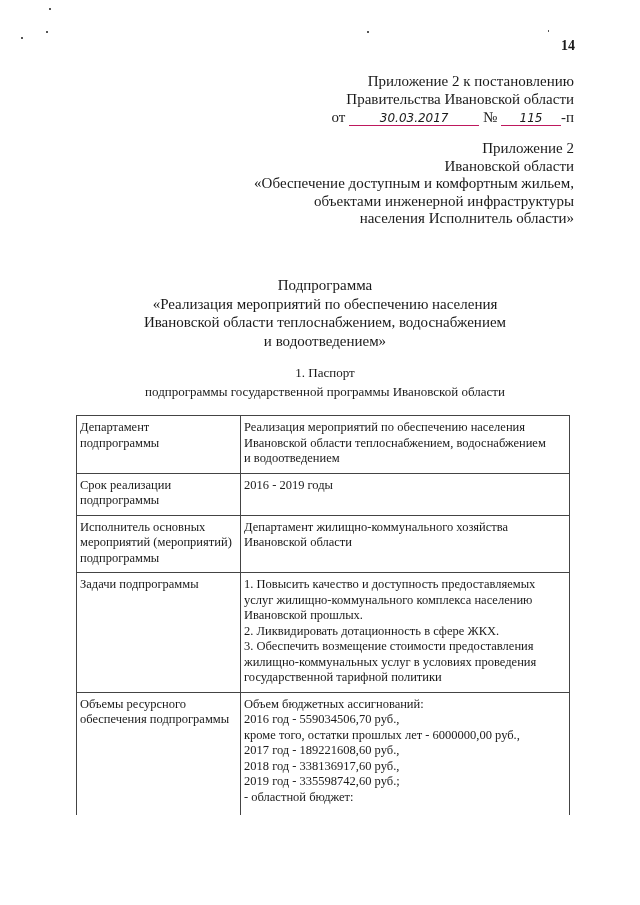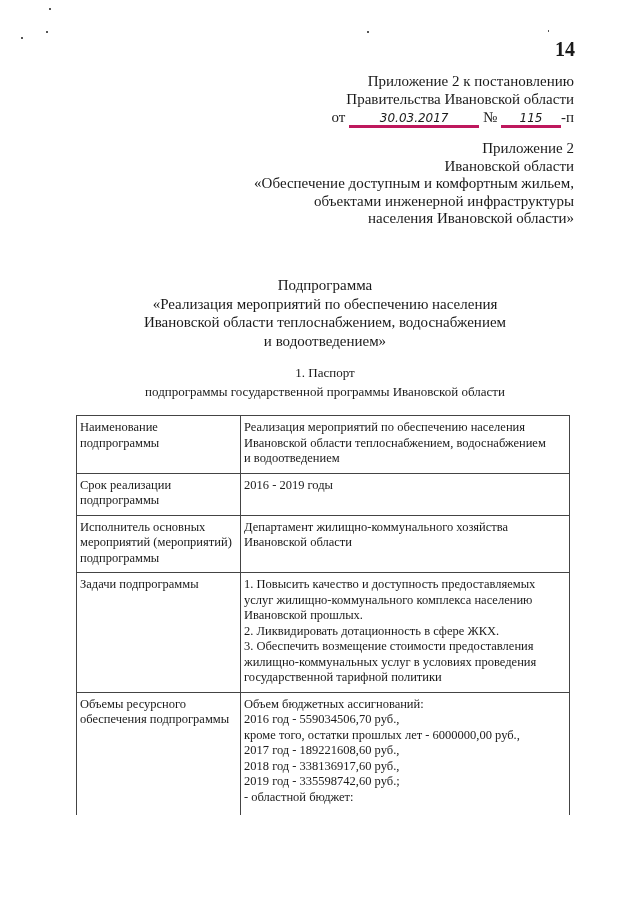--- a/index.html
+++ b/index.html
@@ -3,29 +3,29 @@
   <meta charset="utf-8">
   <style>
     html, body { margin: 0; padding: 0; background: #ffffff; }
     body {
       width: 640px; height: 905px; position: relative; overflow: hidden;
       font-family: "Liberation Serif", "DejaVu Serif", serif;
       color: #1a1a1a;
     }
     .page-number {
       position: absolute; top: 38px; left: 545px; width: 30px;
-      font-size: 20px; font-weight: bold; text-align: right;
+      font-size: 14px; font-weight: bold; text-align: right;
     }
     .approval-block {
       position: absolute; top: 72px; right: 66px; width: 320px;
       text-align: right; font-size: 15px; line-height: 18px;
     }
     .approval-block .hand {
       font-family: "DejaVu Sans", sans-serif; font-style: italic; font-size: 12px;
-      display: inline-block; border-bottom: 3px solid #be185d; text-align: center;
+      display: inline-block; border-bottom: 1px solid #be185d; text-align: center;
       line-height: 14px;
     }
     .hand.date { width: 130px; }
     .hand.num { width: 60px; }
     .appendix-block {
       position: absolute; top: 140px; right: 66px; width: 400px;
       text-align: right; font-size: 15px; line-height: 17.5px;
     }
     .subprogram-title {
       position: absolute; top: 276px; left: 100px; width: 450px;
@@ -67,40 +67,40 @@
     <span>№</span>
     <span class="hand num">115</span><span>-п</span>
   </span>
 </div>
 
 <div class="appendix-block">
   <span class="line">Приложение 2</span>
   <span class="line">Ивановской области</span>
   <span class="line">«Обеспечение доступным и комфортным жильем,</span>
   <span class="line">объектами инженерной инфраструктуры</span>
-  <span class="line">населения Ивановской области»</span>
+  <span class="line">населения Исполнитель области»</span>
 </div>
 
 <div class="subprogram-title">
   <span class="line">Подпрограмма</span>
   <span class="line">«Реализация мероприятий по обеспечению населения</span>
   <span class="line">Ивановской области теплоснабжением, водоснабжением</span>
   <span class="line">и водоотведением»</span>
 </div>
 
 <div class="passport-title">
   <span class="line">1. Паспорт</span>
   <span class="line">подпрограммы государственной программы Ивановской области</span>
 </div>
 
 <table class="passport">
   <tbody>
       <tr style="height:56px;">
     <td class="lab">
-      <span class="line">Наименование</span>
+      <span class="line">Департамент</span>
       <span class="line">подпрограммы</span>
     </td>
     <td>
       <span class="line">Реализация мероприятий по обеспечению населения</span>
       <span class="line">Ивановской области теплоснабжением, водоснабжением</span>
       <span class="line">и водоотведением</span>
     </td>
   </tr>
   <tr style="height:41px;margin-top:34px;">
     <td class="lab">

